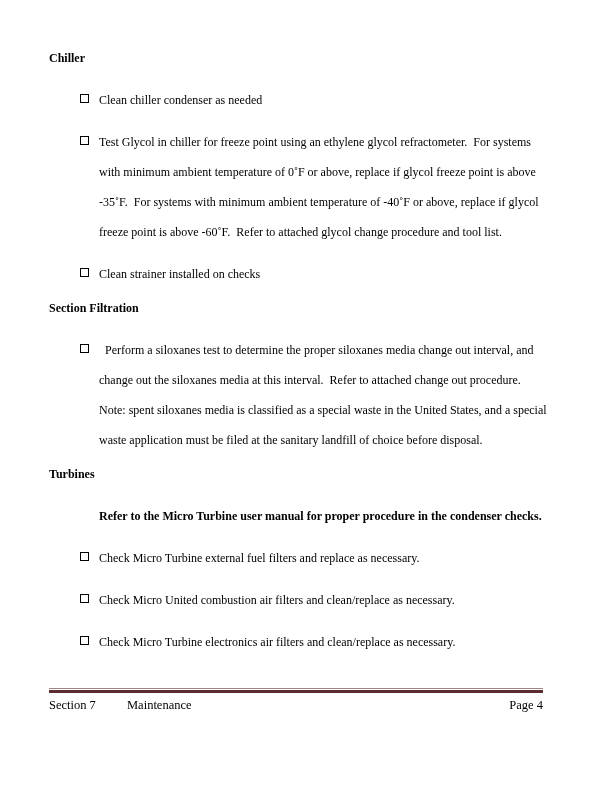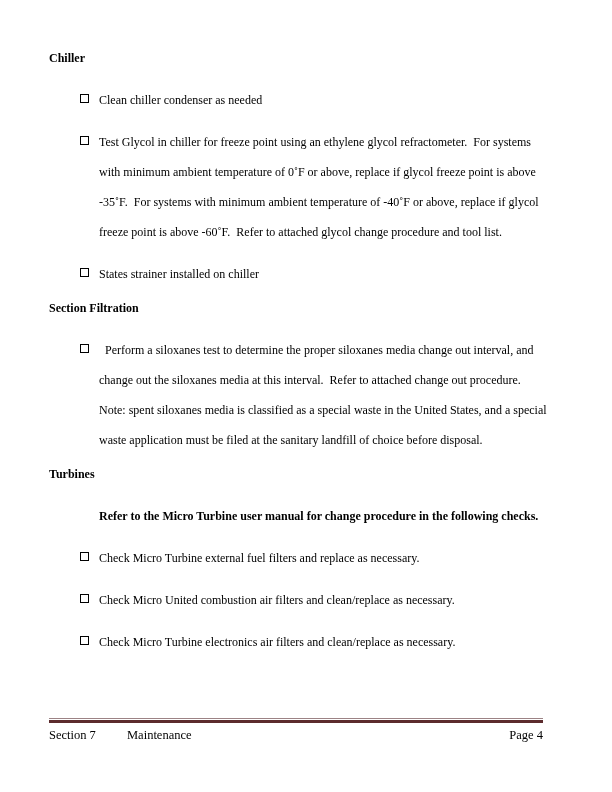--- a/index.html
+++ b/index.html
@@ -41,21 +41,21 @@
     background: #fff;
     display: block;
   }
   .line {
     display: block;
     white-space: pre-wrap;
   }
   .footer {
     position: absolute;
     left: 49px;
-    top: 718px;
+    top: 688px;
     width: 494px;
     font-size: 12.5px;
     line-height: 14px;
   }
   .rule-light { height: 1px; background: #9c8385; }
   .rule-gap   { height: 1px; background: #ffffff; }
   .rule-dark  { height: 3px; background: #5c2b2d; }
   .footer-row { display: flex; margin-top: 5px; }
   .footer-section { width: 78px; }
   .footer-page { margin-left: auto; }
@@ -74,41 +74,41 @@
       <span class="item-text"><span class="line">Clean chiller condenser as needed</span></span>
     </div>
 
     <div class="item">
       <span class="checkbox"></span>
       <span class="item-text"><span class="line">Test Glycol in chiller for freeze point using an ethylene glycol refractometer.  For systems with minimum ambient temperature of 0˚F or above, replace if glycol freeze point is above -35˚F.  For systems with minimum ambient temperature of -40˚F or above, replace if glycol freeze point is above -60˚F.  Refer to attached glycol change procedure and tool list.</span></span>
     </div>
 
     <div class="item">
       <span class="checkbox"></span>
-      <span class="item-text"><span class="line">States strainer installed on chiller</span></span>
+      <span class="item-text"><span class="line">Clean strainer installed on checks</span></span>
     </div>
   </div>
     </section>
 
     <section>
       <h2 class="heading tight">Section Filtration</h2>
       <div class="items">
     <div class="item">
       <span class="checkbox"></span>
       <span class="item-text"><span class="line">  Perform a siloxanes test to determine the proper siloxanes media change out interval, and change out the siloxanes media at this interval.  Refer to attached change out procedure.</span><span class="line">Note: spent siloxanes media is classified as a special waste in the United States, and a special waste application must be filed at the sanitary landfill of choice before disposal.</span></span>
     </div>
   </div>
     </section>
 
     <section>
       <h2 class="heading tight">Turbines</h2>
       <div class="items">
     <div class="item bold">
       
-      <span class="item-text"><span class="line">Refer to the Micro Turbine user manual for change procedure in the following checks.</span></span>
+      <span class="item-text"><span class="line">Refer to the Micro Turbine user manual for proper procedure in the condenser checks.</span></span>
     </div>
 
     <div class="item">
       <span class="checkbox"></span>
       <span class="item-text"><span class="line">Check Micro Turbine external fuel filters and replace as necessary.</span></span>
     </div>
 
     <div class="item">
       <span class="checkbox"></span>
       <span class="item-text"><span class="line">Check Micro United combustion air filters and clean/replace as necessary.</span></span>

